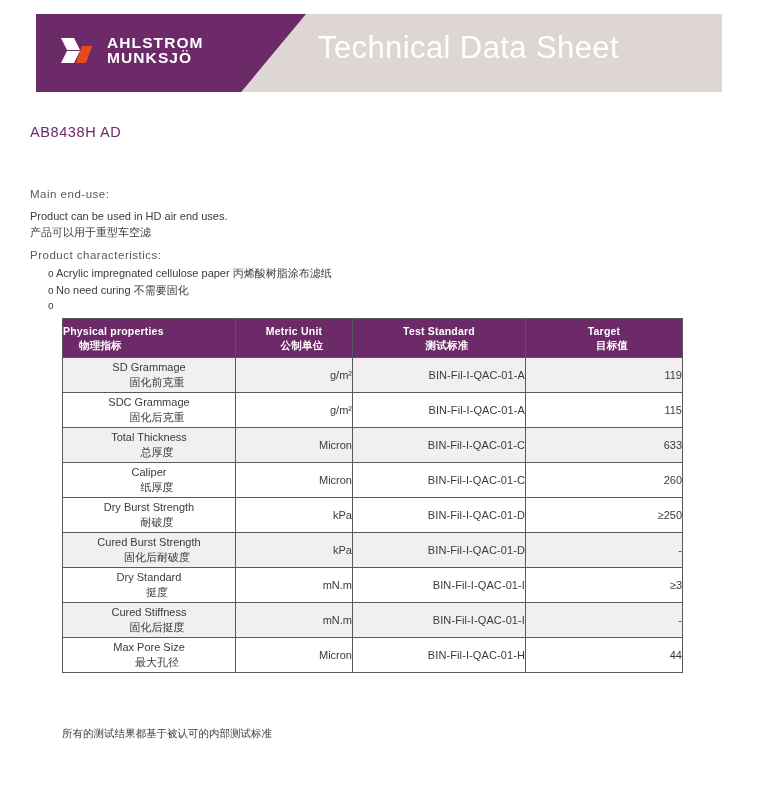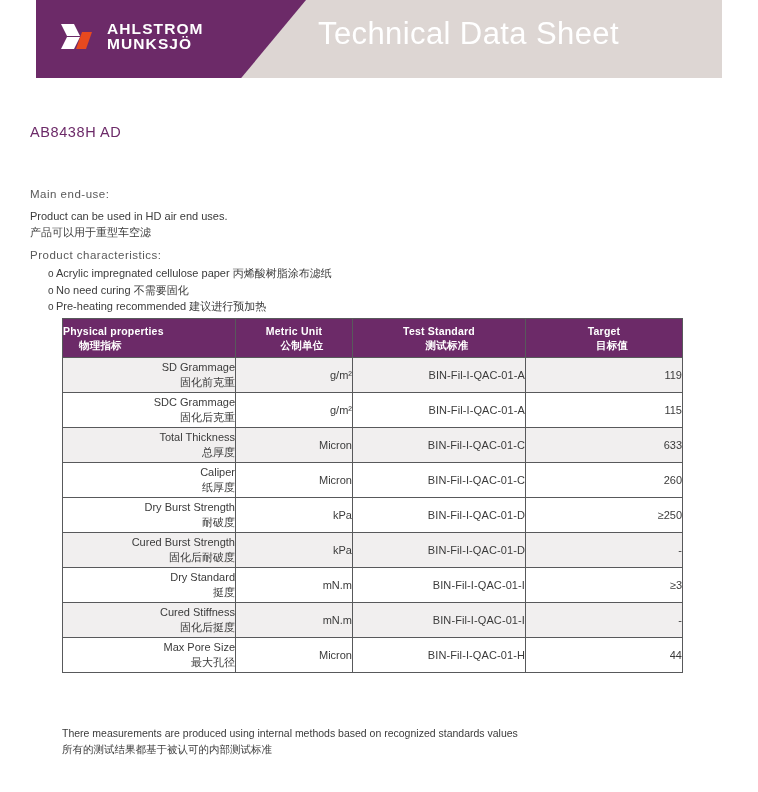--- a/index.html
+++ b/index.html
@@ -13,21 +13,21 @@
     font-family: "Liberation Sans", sans-serif;
     color: #3b3b3b;
     position: relative;
     overflow: hidden;
   }
 
   
   .banner {
     position: absolute;
     left: 36px;
-    top: 0;
+    top: 14px;
     width: 686px;
     height: 78px;
     background: #ddd6d3;
     overflow: hidden;
   }
   .banner-purple {
     position: absolute;
     left: 0;
     top: 0;
     width: 270px;
@@ -151,21 +151,21 @@
   th.col-prop   { width: 172px; text-align: left;   padding-left: 9px; }
   th.col-unit   { width: 116px; text-align: center; }
   th.col-std    { width: 172px; text-align: center; }
   th.col-target { width: 156px; text-align: center; }
 
   table.spec tbody tr { height: 35px; }
   table.spec tbody tr.shaded td { background: #f1efef; }
   table.spec tbody tr.plain  td { background: #ffffff; }
 
   td.prop {
-    text-align: right;
+    text-align: center;
     padding-left: 9px;
     font-size: 11px;
     line-height: 1.4;
     color: #3b3b3b;
   }
   td.unit, td.std, td.target {
     text-align: right;
     font-size: 11px;
     color: #3b3b3b;
   }
@@ -222,21 +222,20 @@
     <li>
       <span class="bullet-marker">o</span>
       <span>Acrylic impregnated cellulose paper  丙烯酸树脂涂布滤纸</span>
     </li>
     <li>
       <span class="bullet-marker">o</span>
       <span>No need curing 不需要固化</span>
     </li>
     <li>
       <span class="bullet-marker">o</span>
-      <span>Pre-heating recommended 建议进行预加热</span>
     </li>
   </ul>
 </div>
 
 <table class="spec">
   <thead>
     <tr>
       <th class="col-prop">
         <span>Physical properties</span>
         <span class="cn">物理指标</span>
@@ -334,15 +333,14 @@
         <span class="cn">最大孔径</span>
       </td>
       <td class="unit">Micron</td>
       <td class="std">BIN-Fil-I-QAC-01-H</td>
       <td class="target">44</td>
     </tr>
   </tbody>
 </table>
 
 <div class="footer-note">
-  <div>There measurements are produced using internal methods based on recognized standards values</div>
   <div>所有的测试结果都基于被认可的内部测试标准</div>
 </div>
 
 </body></html>

